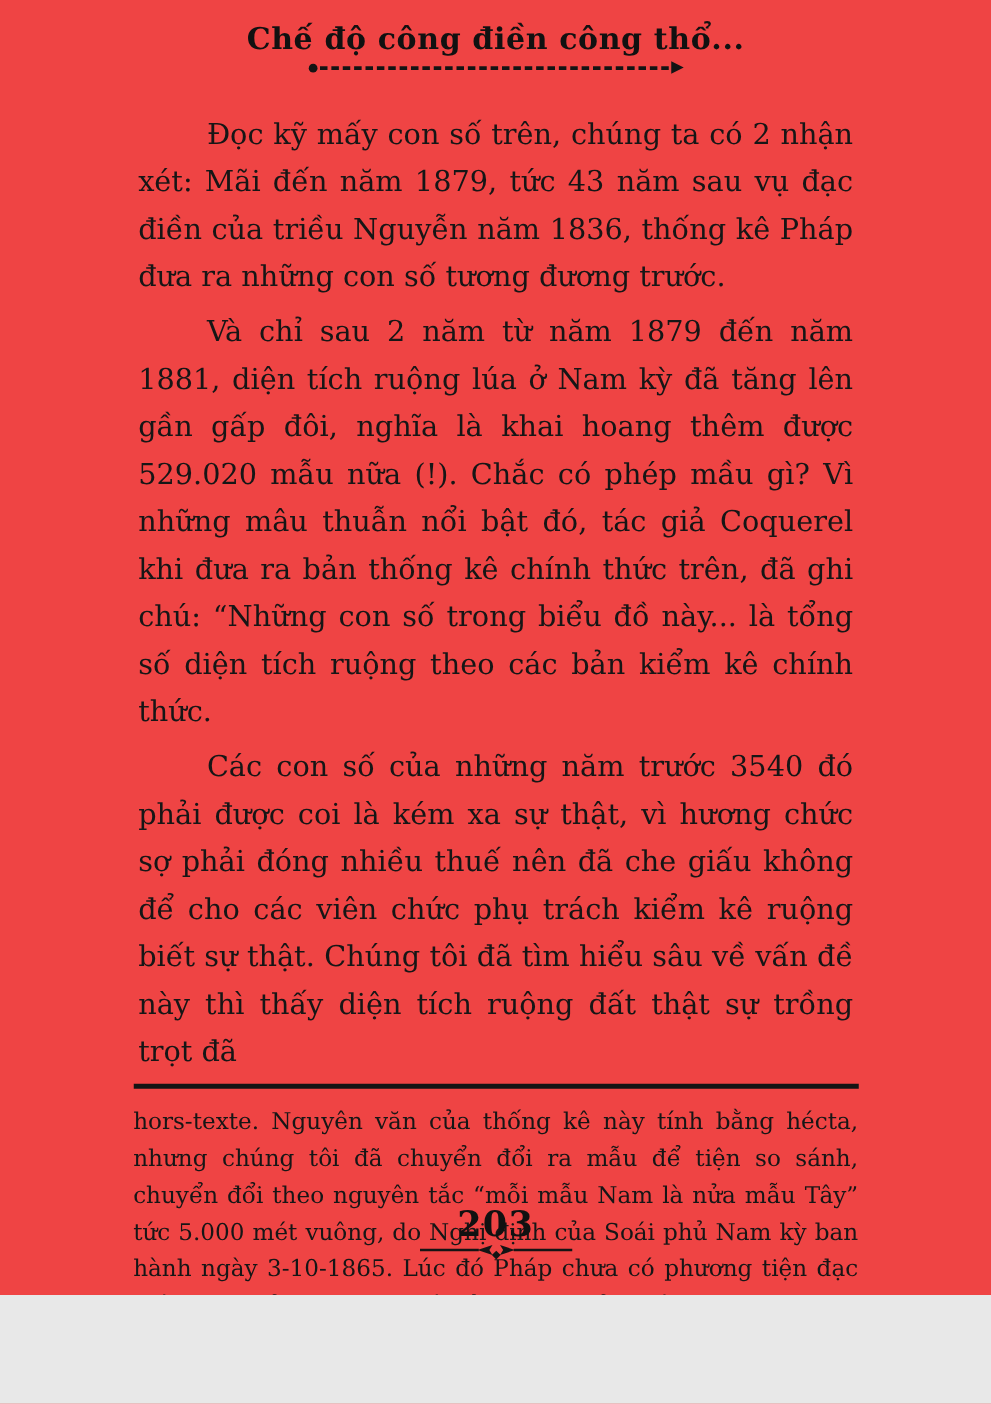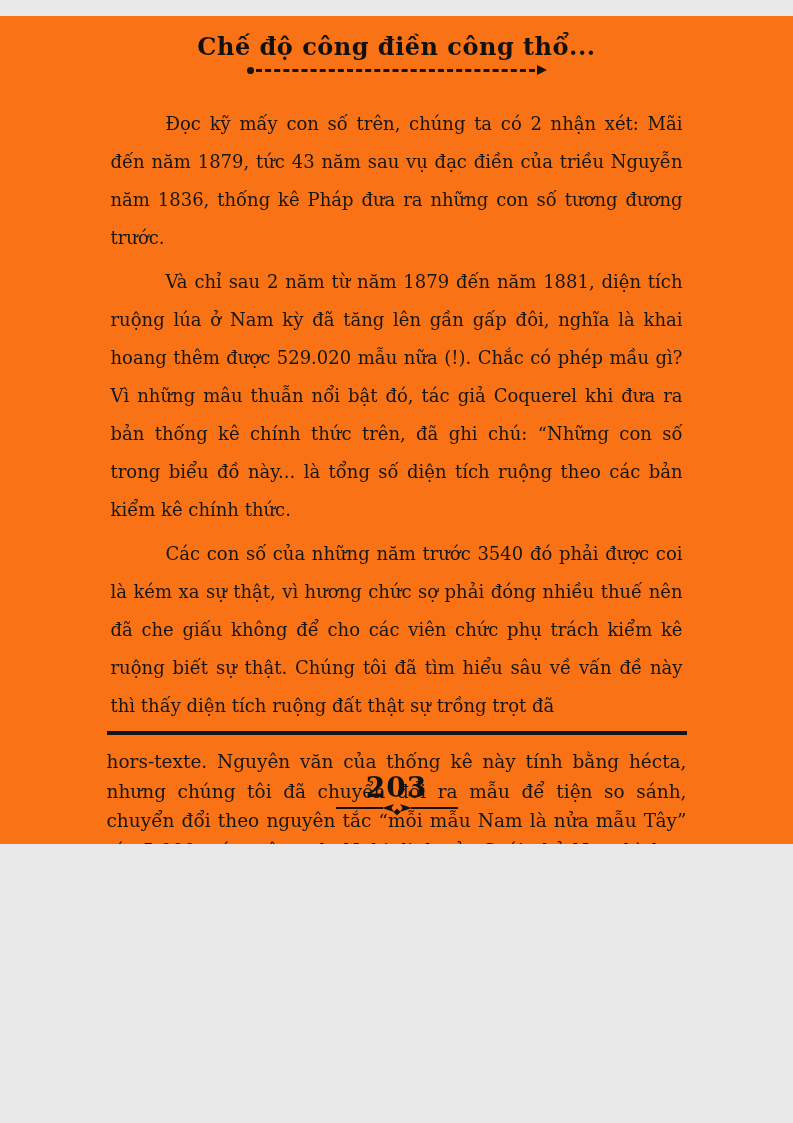--- a/index.html
+++ b/index.html
@@ -1,22 +1,22 @@
 <!DOCTYPE html>
 <html lang="vi"><head>
 <meta charset="utf-8">
 <style>
   * { margin: 0; padding: 0; box-sizing: border-box; }
   html, body { background: #e8e8e8; }
   .page {
     position: relative;
     width: 793px;
-    height: 828px;
-    margin: 16px auto;
-    background: #f97316;
+    height: 1036px;
+    margin: 0 auto;
+    background: #ef4444;
     color: #141414;
     font-family: "DejaVu Serif", "Liberation Serif", serif;
     overflow: hidden;
   }
   
   .page-header {
     padding-top: 16px;
     text-align: center;
   }
   .running-title {
@@ -50,21 +50,21 @@
     border-left: 10px solid #141414;
     border-top: 5px solid transparent;
     border-bottom: 5px solid transparent;
   }
   
   .body-text {
     width: 572px;
     margin: 30px auto 0;
   }
   .body-text p {
-    font-size: 18px;
+    font-size: 23px;
     line-height: 38px;
     text-align: justify;
     text-indent: 55px;
     margin-bottom: 6px;
     color: #161616;
   }
   
   .footnote-separator {
     width: 580px;
     height: 4px;

